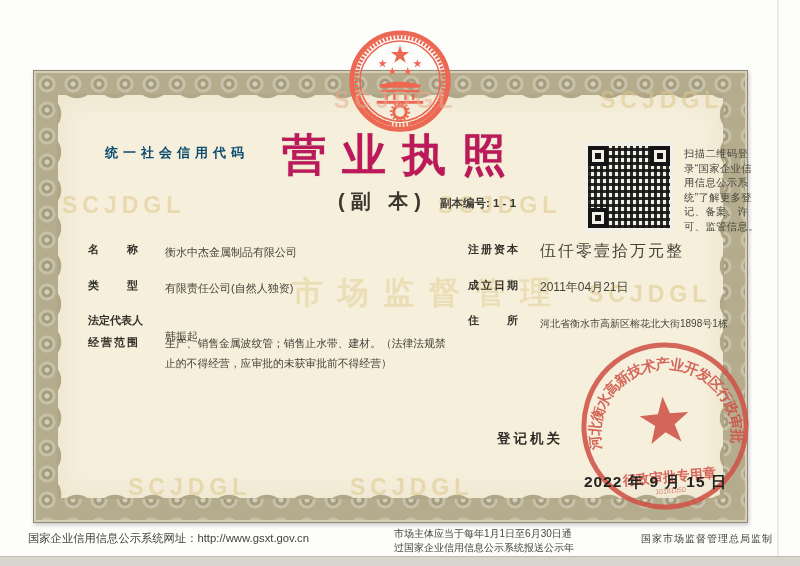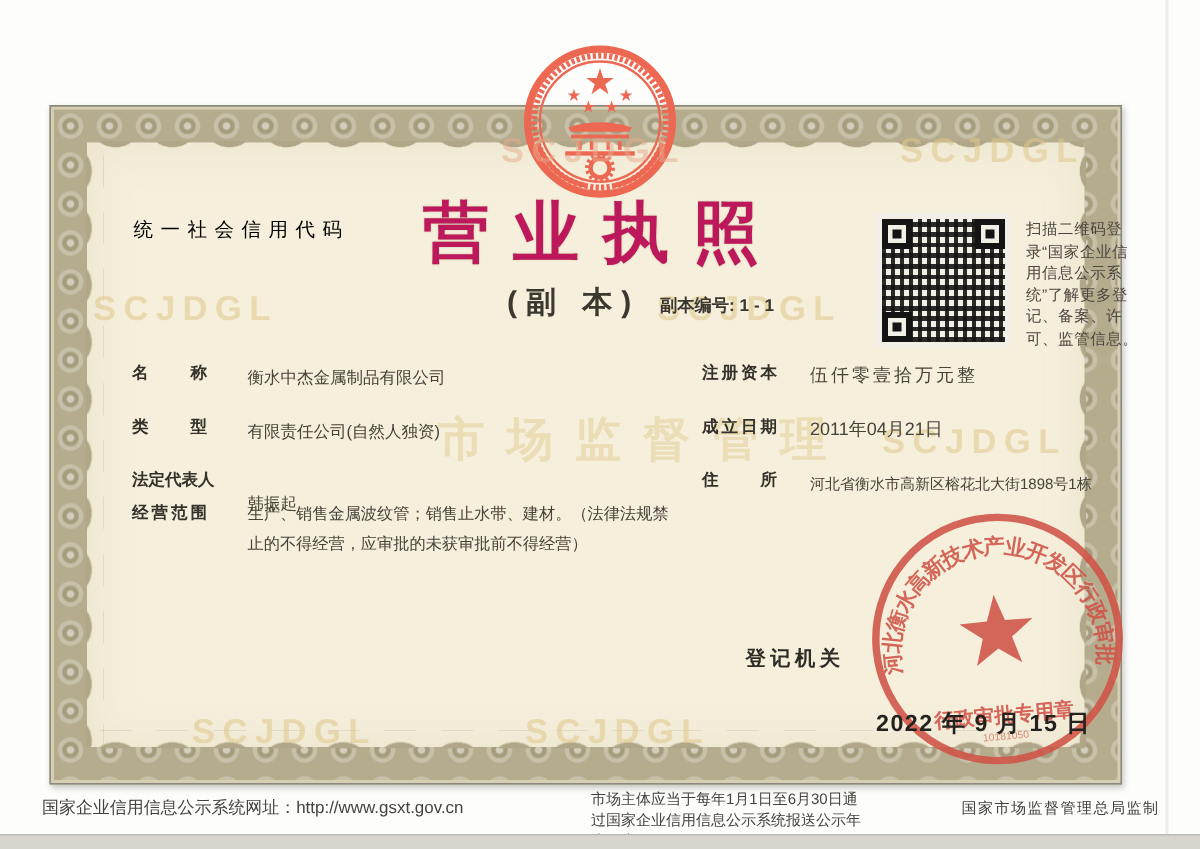--- a/index.html
+++ b/index.html
@@ -34,22 +34,22 @@
     background:radial-gradient(ellipse 11px 19px at 15px 50%, #b0a788 62%, rgba(176,167,136,.45) 64%, transparent 70%);
     background-size:12px 38px; background-repeat:repeat-y; }
 
   
   .wm { position:absolute; font-weight:bold; font-size:23px; letter-spacing:5px;
         color:rgba(223,199,138,.55); z-index:3; white-space:nowrap; }
   .wm-cn { position:absolute; font-size:31px; letter-spacing:3px; font-weight:bold;
         color:rgba(224,200,140,.48); z-index:3; white-space:nowrap; }
 
   
-  .credit-label { position:absolute; left:89px; top:144px; font-size:13px; letter-spacing:5px;
-        color:#000000; font-weight:400; z-index:4; }
+  .credit-label { position:absolute; left:105px; top:144px; font-size:13px; letter-spacing:5px;
+        color:#0c4a6e; font-weight:700; z-index:4; }
   .credit-code  { position:absolute; left:87px; top:169px; font-size:13.5px; letter-spacing:.5px;
         color:#3b3831; font-family:"Liberation Mono", monospace; z-index:4; }
   .title { position:absolute; left:282px; top:126px; font-size:44px; font-weight:bold;
         letter-spacing:16px; color:#be185d; z-index:4; white-space:nowrap;
         text-shadow:0 0 1px rgba(130,113,42,.5); }
   .subtitle { position:absolute; left:338px; top:188px; font-size:20px; letter-spacing:6px;
         color:#3a382f; font-weight:600; z-index:4; white-space:nowrap; }
   .copy-no { position:absolute; left:440px; top:196px; font-size:11.5px; color:#3a382f;
         font-weight:600; z-index:4; }
 
@@ -188,21 +188,21 @@
     <span class="flabel">经营范围</span>
   </div>
   <div class="frow" style="left:165px; top:334px; width:290px;">
     <span class="fvalue wrap" style="display:block; line-height:19.5px; font-size:10.8px;">生产、销售金属波纹管；销售止水带、建材。（法律法规禁止的不得经营，应审批的未获审批前不得经营）</span>
   </div>
 
   <div class="frow" style="left:468px; top:239px;">
     <span class="flabel">注册资本</span>
   </div>
   <div class="frow" style="left:540px; top:241px;">
-    <span class="fvalue" style="letter-spacing:2px; font-size:12px;">伍仟零壹拾万元整</span>
+    <span class="fvalue" style="letter-spacing:2px; font-size:16px;">伍仟零壹拾万元整</span>
   </div>
 
   <div class="frow" style="left:468px; top:275px;">
     <span class="flabel">成立日期</span>
   </div>
   <div class="frow" style="left:540px; top:277px;">
     <span class="fvalue" style="font-size:12px;">2011年04月21日</span>
   </div>
 
   <div class="frow" style="left:468px; top:310px;">

